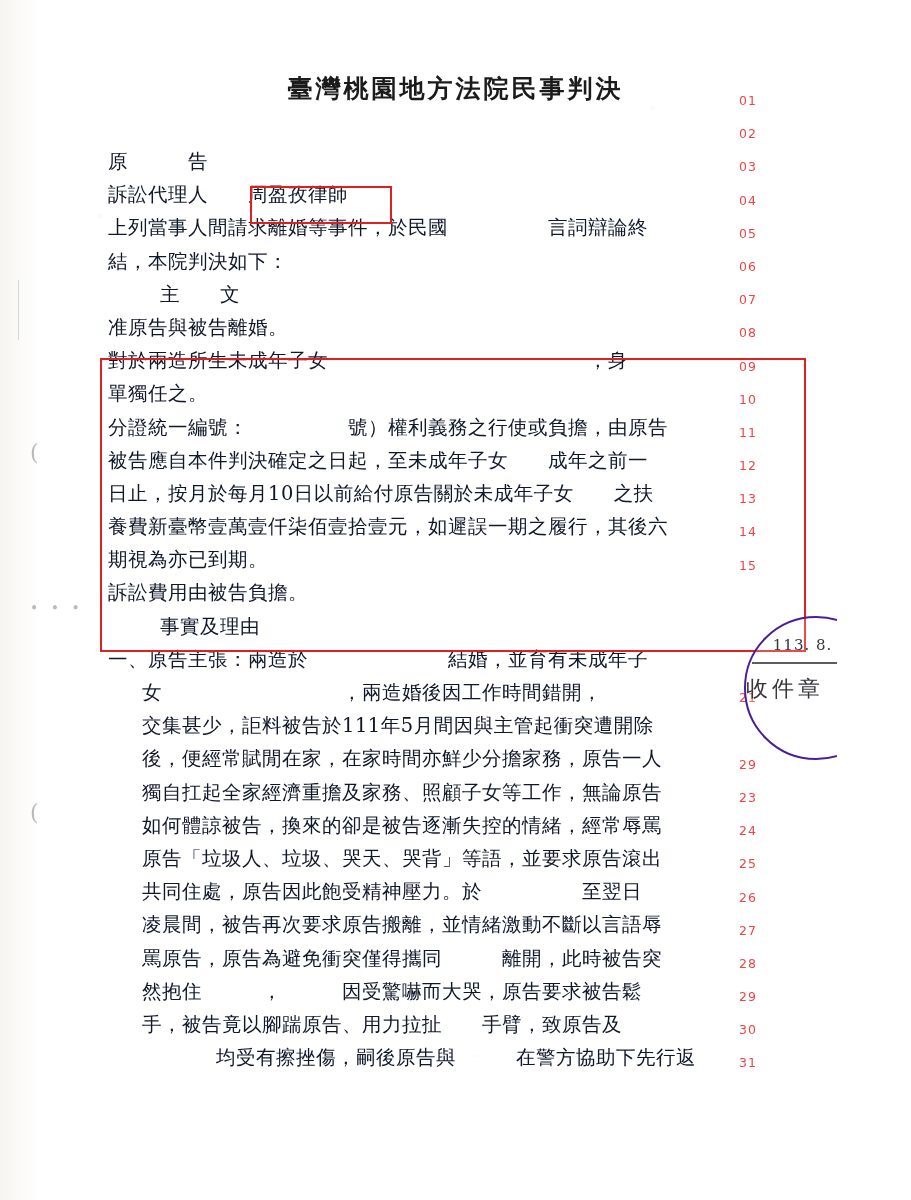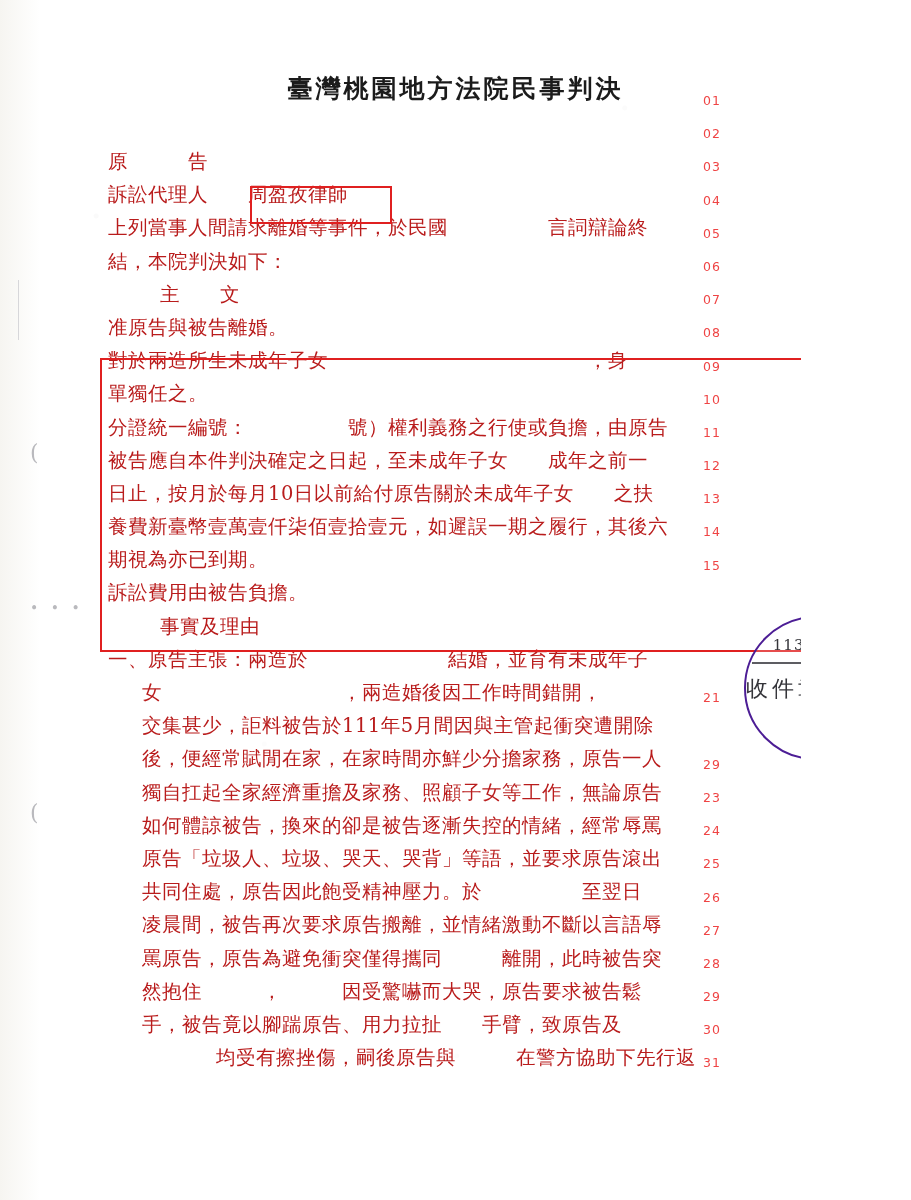--- a/index.html
+++ b/index.html
@@ -9,20 +9,21 @@
   }
   body {
     font-family: "DejaVu Sans", sans-serif;
   }
   #page {
     position: relative;
     width: 801px;
     height: 1200px;
     background: #fdfdfb;
     overflow: hidden;
+    padding-left: 36px;
   }
   
   #paper-texture {
     position: absolute;
     inset: 0;
     background:
       radial-gradient(circle at 12% 18%, rgba(0,0,0,0.018) 0 2px, transparent 3px),
       radial-gradient(circle at 78% 9%, rgba(0,0,0,0.015) 0 2px, transparent 3px),
       radial-gradient(circle at 33% 62%, rgba(0,0,0,0.012) 0 2px, transparent 3px),
       radial-gradient(circle at 57% 88%, rgba(0,0,0,0.012) 0 2px, transparent 3px),
@@ -44,21 +45,21 @@
   }
 
   
   #body-text {
     position: absolute;
     left: 108px;
     top: 145px;
     width: 690px;
     font-family: "DejaVu Serif", serif;
     font-size: 19.5px;
-    color: #b91c1c;
+    color: #0f172a;
     letter-spacing: 0.5px;
   }
   .line {
     height: 33.2px;
     line-height: 33.2px;
     white-space: pre;
     position: relative;
   }
   .indent1 { padding-left: 34px; }
   .indent2 { padding-left: 68px; }

